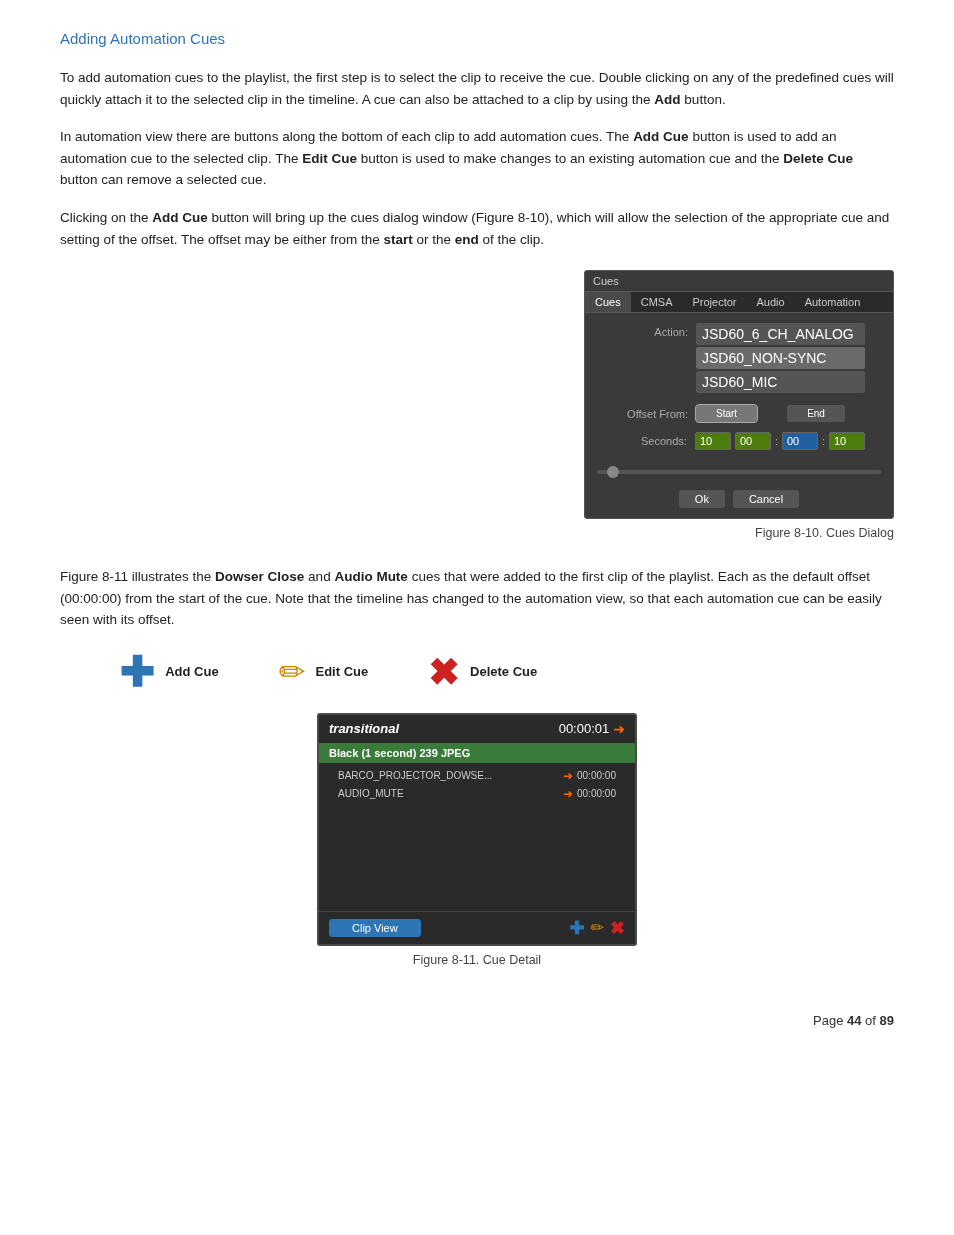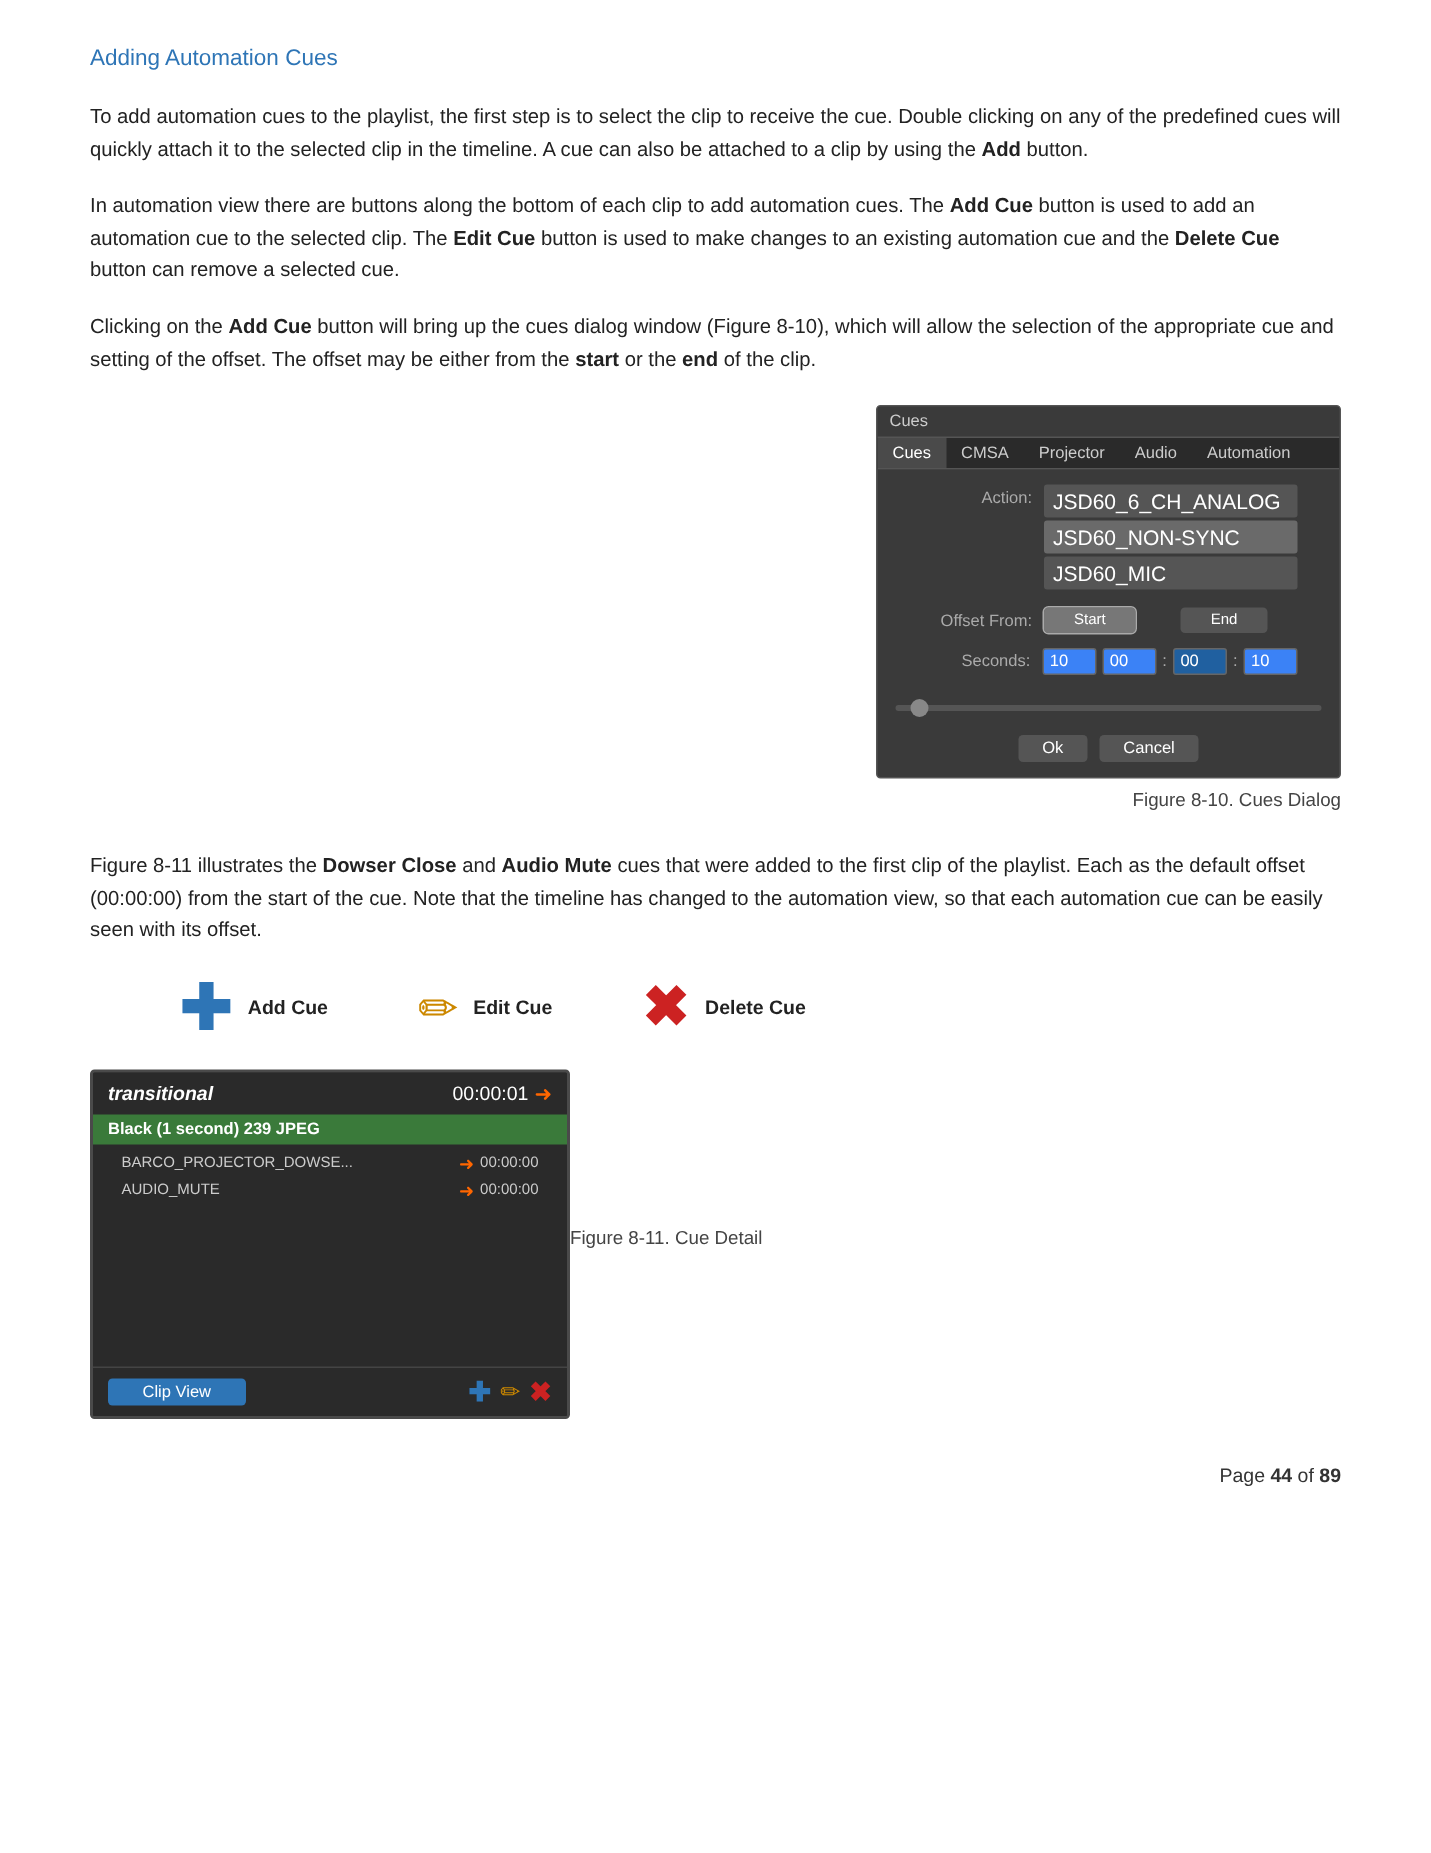--- a/index.html
+++ b/index.html
@@ -155,21 +155,21 @@
       margin-right: 8px;
     }
 
     .seconds-inputs {
       display: flex;
       align-items: center;
       gap: 4px;
     }
 
     .sec-input {
-      background: #3b82f6;
+      background: #4d7c0f;
       color: #fff;
       font-size: 11px;
       width: 36px;
       padding: 2px 4px;
       border: 1px solid #666;
       border-radius: 2px;
     }
 
     .sec-input.highlight {
       background: #2060a0;
@@ -262,21 +262,21 @@
     }
 
     .cue-icon-label {
       font-size: 13px;
       font-weight: bold;
     }
 
     
     .clip-detail-wrapper {
       display: flex;
-      flex-direction: row;
+      flex-direction: column;
       align-items: center;
       margin: 10px 0;
     }
 
     .clip-detail {
       width: 320px;
       background: #2a2a2a;
       border: 2px solid #4a4a4a;
       border-radius: 3px;
       overflow: hidden;

